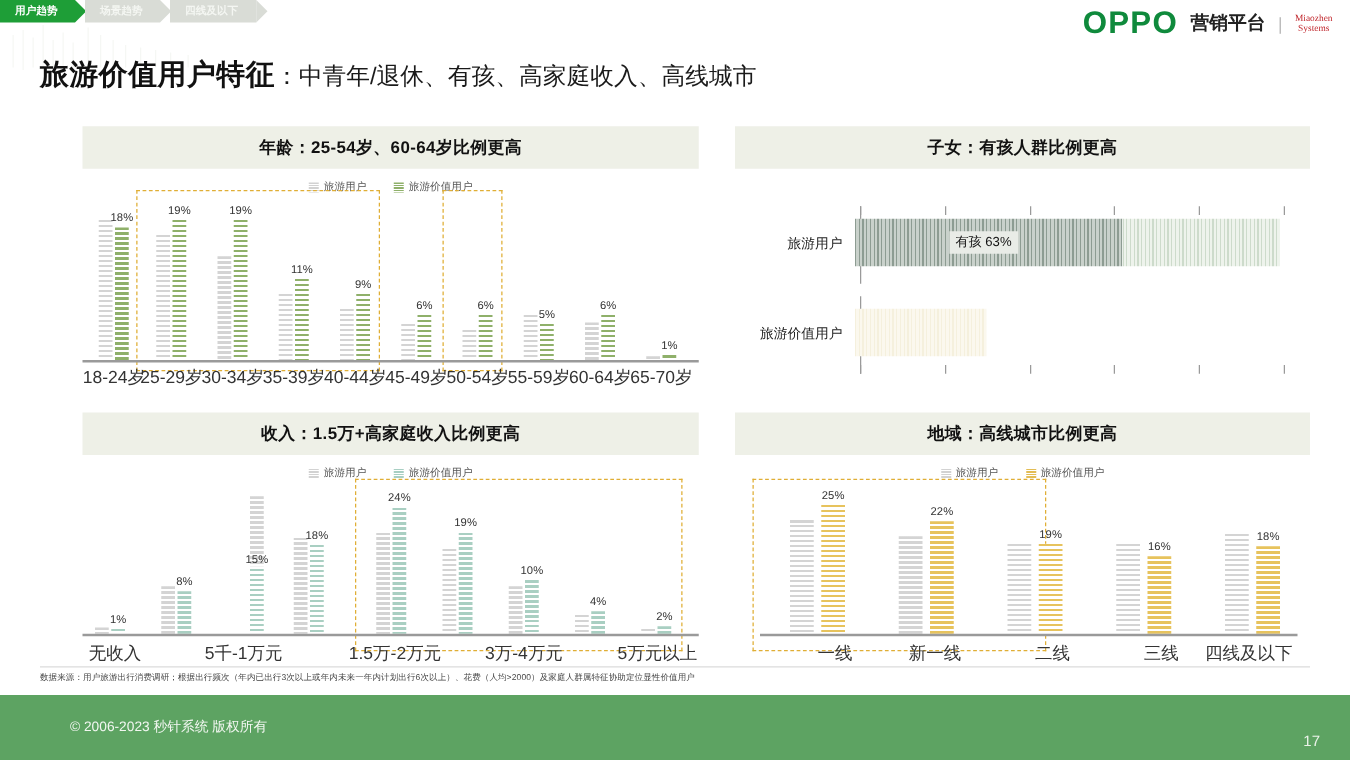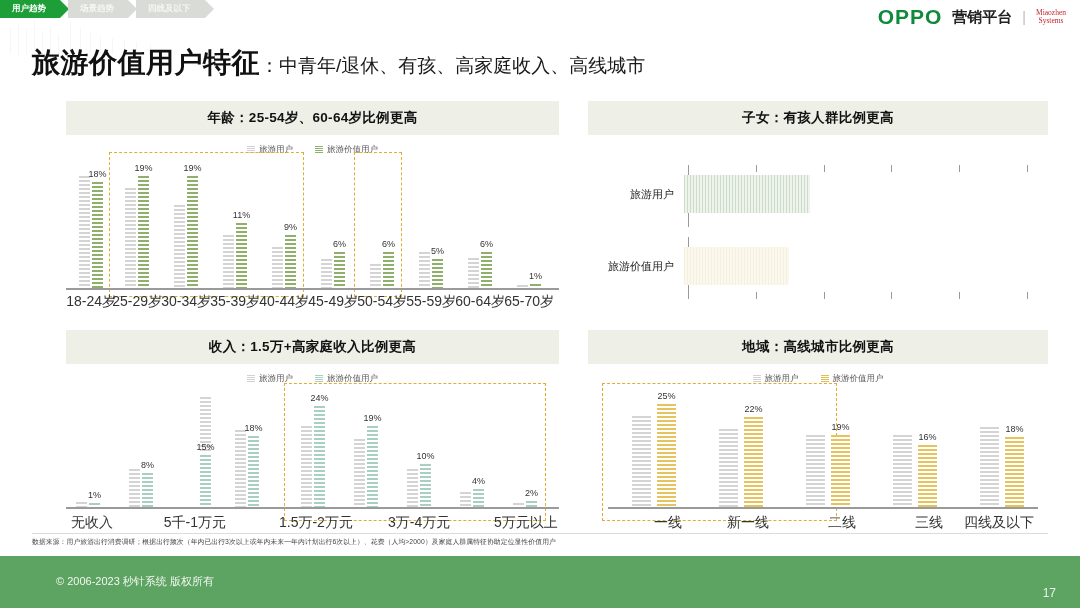--- a/index.html
+++ b/index.html
@@ -18,27 +18,27 @@
   .tab{position:relative;height:18px;display:flex;align-items:center;justify-content:center;
        font-size:8.5px;font-weight:bold;color:#ffffff;padding:0 14px 0 12px;margin-right:8px;}
   .tab.active{background:#1e9e37;}
   .tab.active:after{content:"";position:absolute;right:-9px;top:0;width:0;height:0;
        border-top:9px solid transparent;border-bottom:9px solid transparent;border-left:9px solid #1e9e37;}
   .tab.idle{background:#d9dcd6;color:#f4f6f2;}
   .tab.idle:after{content:"";position:absolute;right:-9px;top:0;width:0;height:0;
        border-top:9px solid transparent;border-bottom:9px solid transparent;border-left:9px solid #d9dcd6;}
   
   .brand{position:absolute;right:14px;top:6px;display:flex;align-items:center;gap:10px;}
-  .oppo{font-size:21px;font-weight:bold;letter-spacing:1px;color:#0f8a3c;line-height:1;}
+  .oppo{font-size:25px;font-weight:bold;letter-spacing:1px;color:#0f8a3c;line-height:1;}
   .brandtxt{font-size:15px;font-weight:bold;color:#222;line-height:1;}
   .brandsep{color:#bbb;font-size:14px;}
   .mz{color:#c0272d;font-size:7.5px;line-height:8px;font-family:"Liberation Serif",serif;text-align:center;}
   
   .title-wrap{position:absolute;left:32px;top:44px;display:flex;align-items:baseline;}
-  .title-strong{font-size:28px;font-weight:bold;color:#111;letter-spacing:.5px;}
+  .title-strong{font-size:23px;font-weight:bold;color:#111;letter-spacing:.5px;}
   .title-rest{font-size:19px;color:#1a1a1a;}
   
   .panel{position:absolute;}
   .panel-head{background:#eef0e7;text-align:center;font-size:13.5px;font-weight:bold;color:#111;
               padding:8px 0;letter-spacing:.3px;}
   .legend{display:flex;justify-content:center;gap:22px;margin-top:9px;font-size:8.5px;color:#555;}
   .legend-item{display:flex;align-items:center;gap:4px;}
   .swatch{width:8px;height:8px;display:inline-block;}
   .sw-gray{background:repeating-linear-gradient(to bottom,#d2d2d2 0 1px,#fff 1px 2px);border:0;}
   .sw-green{background:repeating-linear-gradient(to bottom,#8fb06a 0 1px,#fff 1px 2px);}
@@ -243,20 +243,23 @@
       <div class="tick"></div>
       <div class="tick"></div>
       <div class="tick"></div>
     </div>
     <div class="brkt" style="left:100px;top:4px;height:62px;"></div>
     <div class="brkt" style="left:100px;top:76px;height:62px;"></div>
 
     <div class="sb-row" style="left:0px;top:14px;width:440px;">
       <div class="sb-name">旅游用户</div>
       <div class="sb-track" style="width:340px;">
+        <div class="sb-fill gray" style="width:63%;">
+          <span class="sb-cap" style="left:48%;transform:translate(-50%,-50%);background:#e9ece7;">有孩 63%</span>
+        </div>
         <div class="sb-fill graylite" style="width:37%;"></div>
       </div>
     </div>
 
     <div class="sb-row" style="left:0px;top:86px;width:440px;">
       <div class="sb-name">旅游价值用户</div>
       <div class="sb-track" style="width:340px;">
         <div class="sb-fill goldlite" style="width:31%;"></div>
       </div>
     </div>

